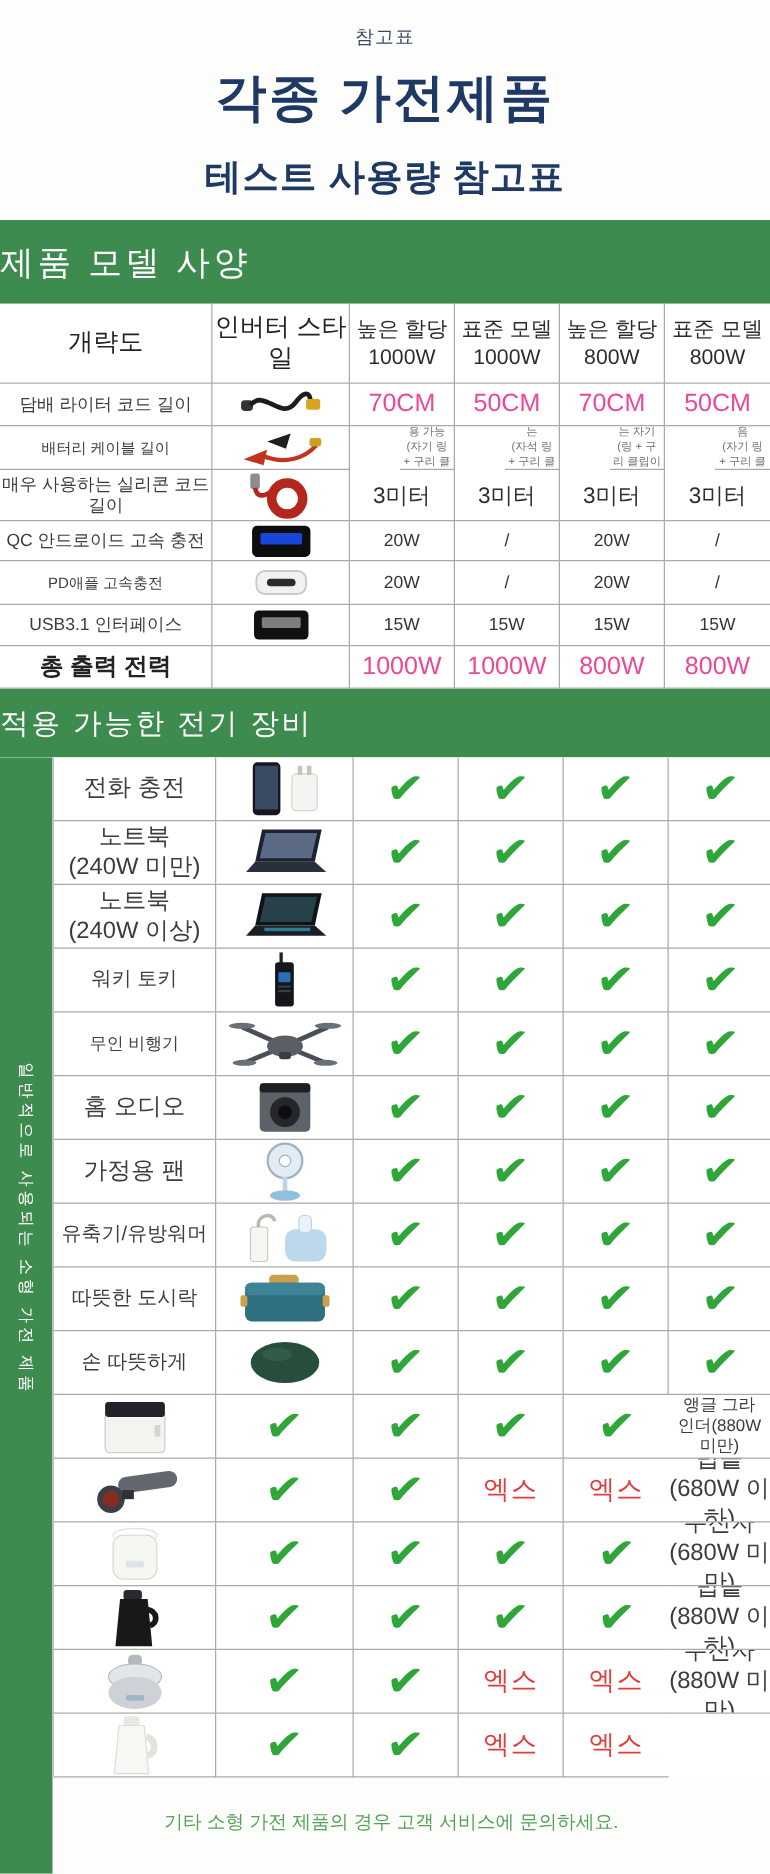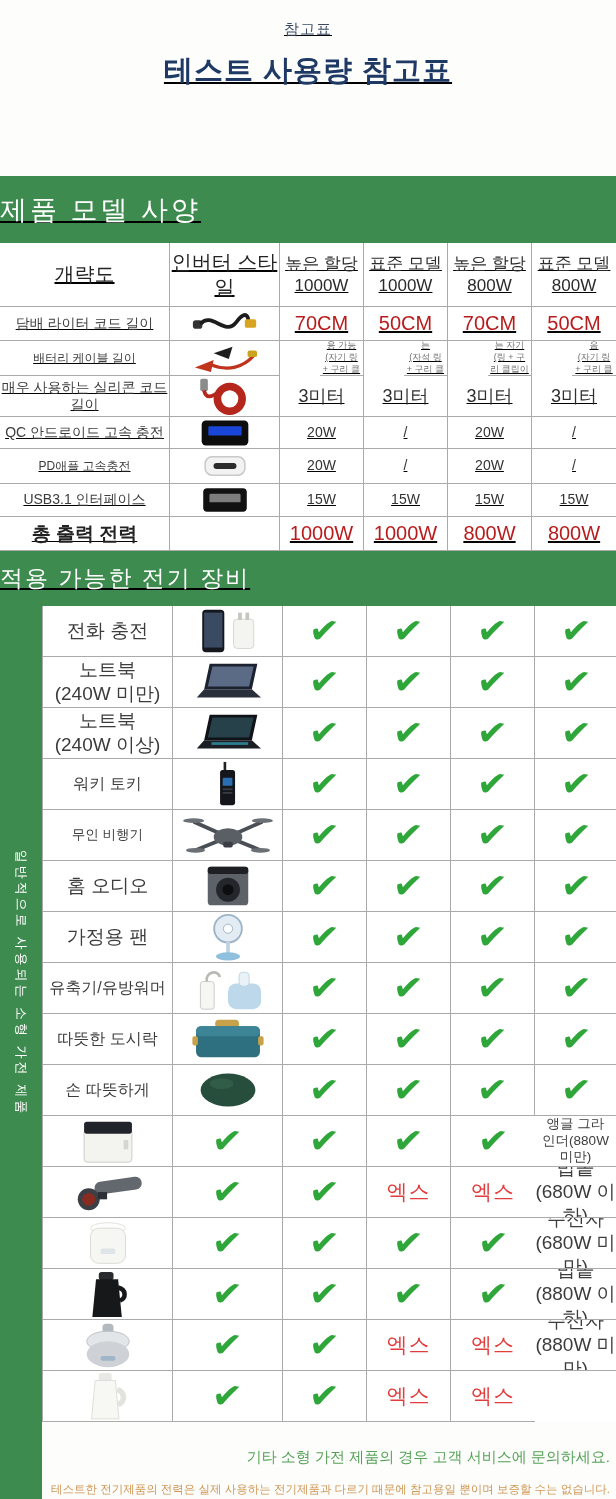--- a/index.html
+++ b/index.html
@@ -6,21 +6,21 @@
     --brand-green:#3e8b4f;
     --check-green:#2fa63a;
     --x-red:#e23d3d;
     --title-navy:#1d3964;
     --note-green:#55a257;
     --note-orange:#cf9552;
     --border-gray:#aaaaaa;
   }
   *{margin:0;padding:0;box-sizing:border-box;}
   body{background:#ffffff;font-family:"Liberation Sans","DejaVu Sans",sans-serif;}
-  .page{position:relative;width:616px;height:1499px;margin:0 auto;background:#fdfdfc;overflow:hidden;text-decoration:underline;}
+  .page{position:relative;width:616px;height:1499px;margin:0 auto;background:#fdfdfc;overflow:hidden;}
 
   
   .hero{height:176px;text-align:center;padding-top:20px;background:#fdfdfc;}
   .hero .tag{font-size:15px;color:#3a4a63;letter-spacing:1px;margin-bottom:12px;}
   .hero h1{font-size:41px;font-weight:bold;color:var(--title-navy);letter-spacing:2px;margin-bottom:16px;}
   .hero h2{font-size:29px;font-weight:bold;color:var(--title-navy);letter-spacing:1px;}
 
   
   .bar{background:var(--brand-green);color:#fff;display:flex;align-items:center;}
   .bar1{height:67px;font-size:27px;letter-spacing:3px;}
@@ -33,52 +33,53 @@
     background:#fff;}
   .cell{display:flex;align-items:center;justify-content:center;text-align:center;
     border-right:1px solid var(--border-gray);border-bottom:1px solid var(--border-gray);
     overflow:hidden;white-space:pre-line;line-height:1.25;}
   .cell.last{border-right:none;}
   .cell.head{font-size:17px;color:#2b2b2b;}
   .cell.head.big{font-size:20px;color:#222;}
   .spec-label{font-size:14px;color:#3c3c3c;}
   .spec-label.lg{font-size:12px;}
   .spec-label.xl{font-size:19px;font-weight:bold;color:#222;text-align:center;}
-  .val-xl{font-size:20px;color:#b91c1c;text-align:center;}
+  .val-xl{font-size:20px;color:#ec4899;text-align:center;}
   .val-lg{font-size:18px;color:#2e2e2e;}
   .val-md{font-size:14px;color:#333;}
   .val-xs{font-size:9px;color:#6f6f6f;line-height:1.3;padding:0 2px;margin-left:40px;}
 
   
   .lower{position:relative;width:616px;height:893px;background:#fdfdfc;}
   .sidebar{position:absolute;left:0;top:0;width:42px;height:893px;background:var(--brand-green);}
   .vlabel{position:absolute;left:21px;top:377px;transform:translate(-50%,-50%) rotate(90deg);
     white-space:nowrap;color:#fff;font-size:13px;letter-spacing:3px;}
   .device-table{position:absolute;left:42px;top:0;display:grid;width:574px;height:816px;
     grid-template-columns:130px 110px 84px 84px 84px 82px;
     grid-auto-rows:51px;background:#fff;border-left:1px solid var(--border-gray);}
   .dev-label{font-size:16px;color:#3c3c3c;}
   .dev-label.lg{font-size:19px;}
   .dev-label.sm{font-size:13.5px;}
   .check{font-size:36px;font-weight:bold;color:var(--check-green);transform:rotate(5deg);line-height:1;}
   .xword{font-size:21px;color:var(--x-red);letter-spacing:1px;}
   .imgcell svg{display:block;}
 
   
-  .notes{position:absolute;left:36px;top:816px;width:574px;text-align:right;}
+  .notes{position:absolute;left:26px;top:816px;width:574px;text-align:center;}
   .note-green{margin-top:26px;font-size:15px;color:var(--note-green);white-space:nowrap;}
   .note-orange{margin-top:15px;font-size:11.5px;color:var(--note-orange);white-space:nowrap;}
 </style>
 </head>
 <body>
 
 <div class="page">
 
   <header class="hero">
     <div class="tag">참고표</div>
+    <h1>각종 가전제품</h1>
     <h2>테스트 사용량 참고표</h2>
   </header>
 
   <div class="bar bar1">
     <span>제품 모델 사양</span>
   </div>
 
   <div class="spec-table" id="specTable">
       <div class="cell head big"><span>개략도</span></div>
       <div class="cell head big"><span>인버터 스타일</span></div>
@@ -349,17 +350,16 @@
               <path d="M10 10 h22 l4 42 h-30 z" fill="#f7f7f4" stroke="#dcdcd6"></path>
               <path d="M34 20 c9 3 9 14 1 16" stroke="#e3e3de" stroke-width="6" fill="none"></path>
             </svg></span></div>
         <div class="cell "><span class="check">✔</span></div>
         <div class="cell "><span class="check">✔</span></div>
         <div class="cell "><span class="xword">엑스</span></div>
         <div class="cell last"><span class="xword">엑스</span></div>
       </div>
     <div class="notes">
       <p class="note-green">기타 소형 가전 제품의 경우 고객 서비스에 문의하세요.</p>
-      <p class="note-orange">테스트한 전기제품의 전력은 실제 사용하는 전기제품과 다르기 때문에 참고용일 뿐이며 보증할 수는 없습니다.</p>
     </div>
   </div>
 
 </div>
 
 </body></html>

